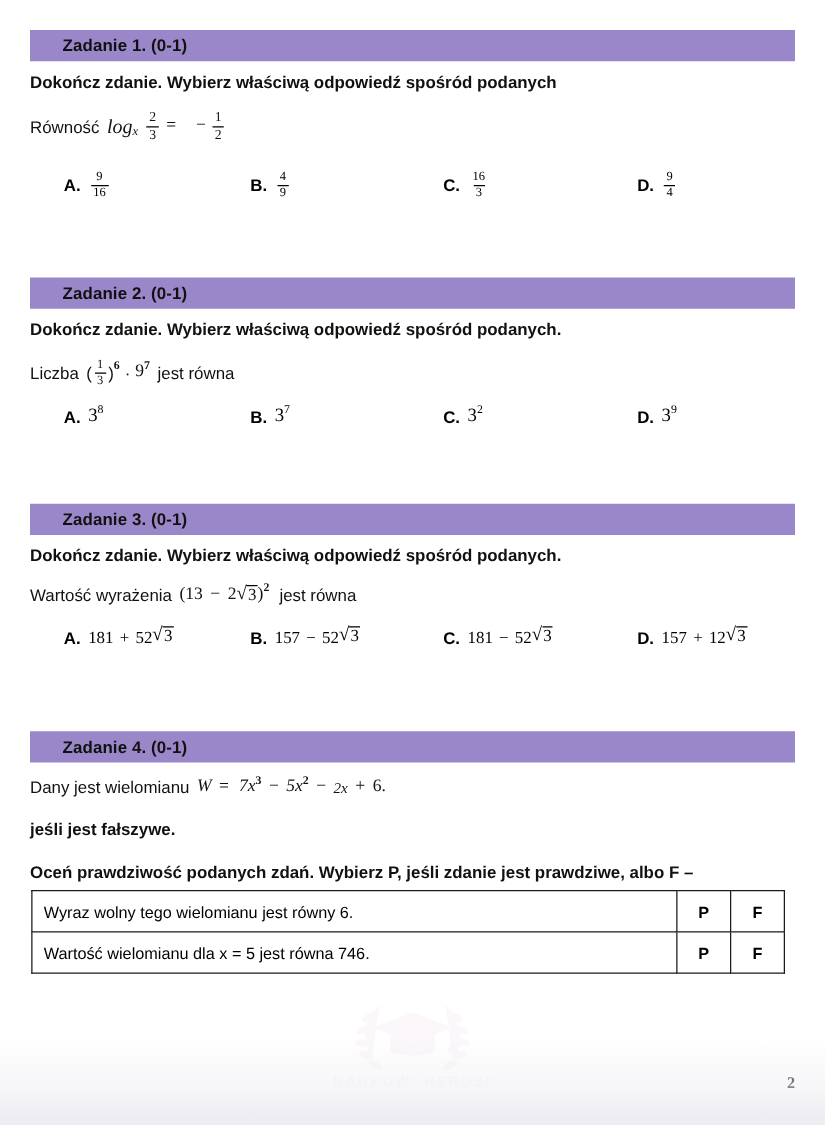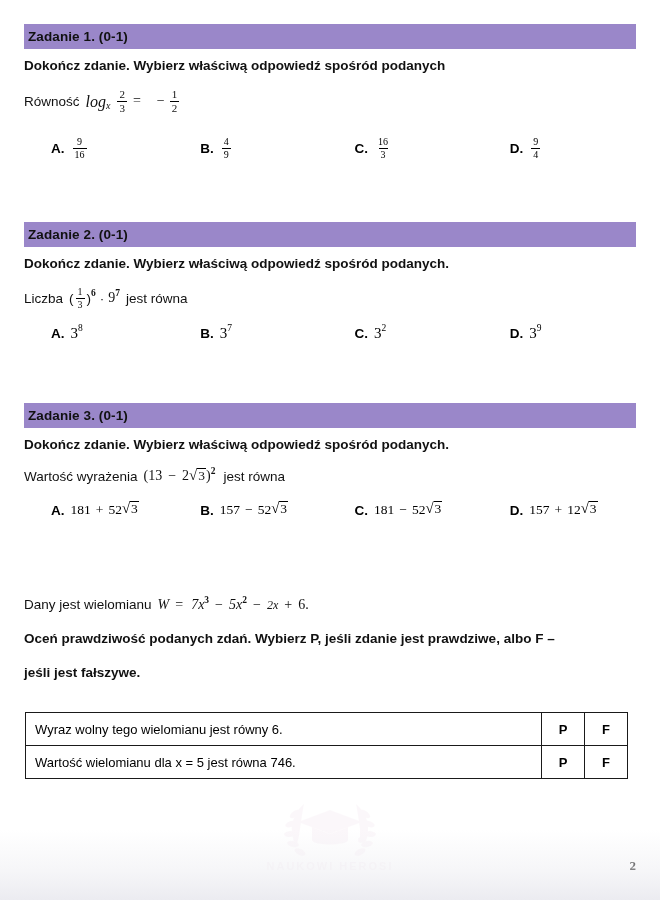--- a/index.html
+++ b/index.html
@@ -38,21 +38,21 @@
   .task {
     position: absolute;
     left: 24px;
     width: 612px;
   }
 
   .task-header {
     background: #9a87c9;
     height: 25px;
     line-height: 25px;
-    padding-left: 4px;
+    padding-left: 26px;
     font-weight: bold;
     font-size: 13.5px;
     color: #111;
     letter-spacing: 0.1px;
   }
 
   .instruction {
     font-weight: bold;
     font-size: 13.5px;
     margin-top: 8px;
@@ -413,20 +413,21 @@
         <span>12</span>
         <span class="sqrt">
           <span class="radical">√</span>
           <span class="radicand">3</span>
         </span>
       </span>
     </div>
   </div>
 
   <div class="task" style="top:585px;">
+    <div class="task-header">Zadanie 4. (0-1)</div>
     <div class="stem" style="margin-top:12px;">
       <span class="plain-txt">Dany jest wielomianu</span>
       <span style="width:6px;"></span>
       <span class="mathit" style="font-size:14px;">W</span>
       <span style="width:6px;"></span>
       <span class="mathrm">=</span>
       <span style="width:8px;"></span>
       <span class="mathit" style="font-size:14px;">7</span>
         <span class="mathit" style="font-size:14px;">x</span>
         <span class="sup">3</span>
@@ -438,22 +439,22 @@
         <span class="sup">2</span>
       <span style="width:6px;"></span>
       <span class="mathrm">−</span>
       <span style="width:6px;"></span>
       <span class="mathit" style="font-size:12px;">2x</span>
       <span style="width:6px;"></span>
       <span class="mathrm">+</span>
       <span style="width:6px;"></span>
       <span class="mathrm">6.</span>
     </div>
+    <div class="instruction" style="margin-top:16px;">jeśli jest fałszywe.</div>
     <div class="instruction" style="margin-top:16px;">Oceń prawdziwość podanych zdań. Wybierz P, jeśli zdanie jest prawdziwe, albo F –</div>
-    <div class="instruction" style="margin-top:16px;">jeśli jest fałszywe.</div>
   </div>
 
   <table class="tf-table" style="top:712px;">
     <tbody>
       <tr>
         <td class="tf-stmt">Wyraz wolny tego wielomianu jest równy 6.</td>
         <td class="tf-choice">P</td>
         <td class="tf-choice">F</td>
       </tr>
       <tr>

